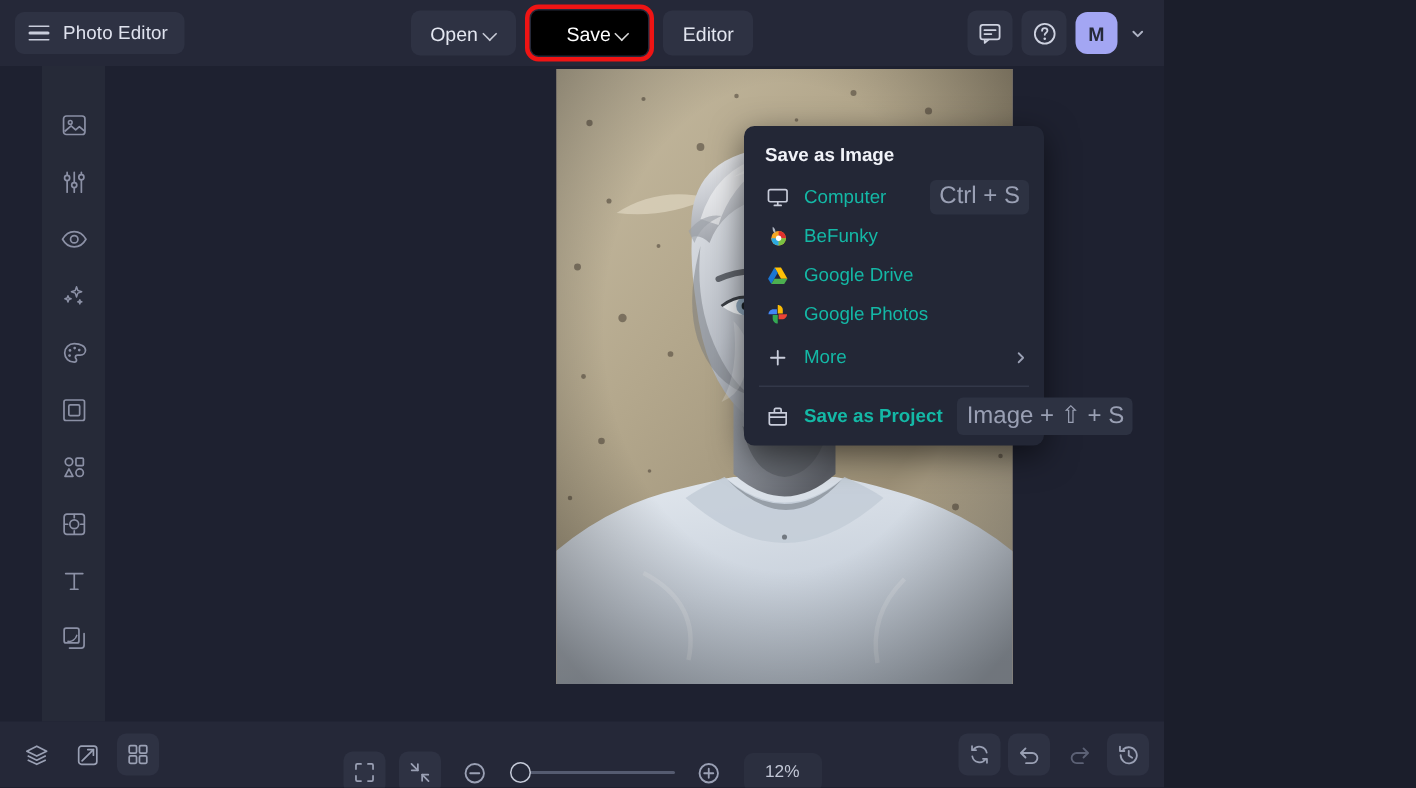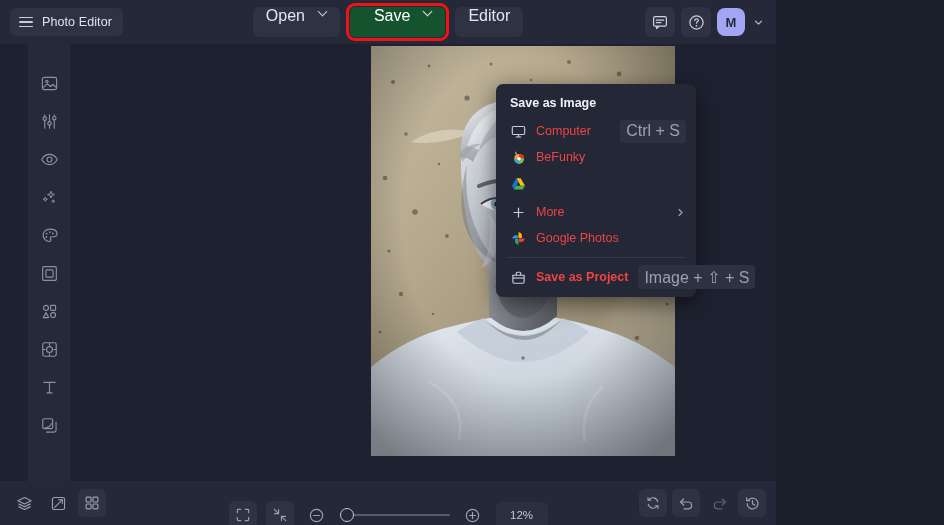--- a/index.html
+++ b/index.html
@@ -41,27 +41,27 @@
     position: absolute; left: 0; right: 0;
     display: flex; justify-content: center; align-items: center; gap: 10px;
     pointer-events: none;
   }
   .center-group > * { pointer-events: auto; }
   .tbtn {
     height: 30px;
     background: #2e3243;
     border: none; border-radius: 6px;
     color: #e3e6f0;
-    font-family: inherit; font-size: 16px;
+    font-family: inherit; font-size: 13px;
     padding: 0 13px;
-    display: flex; align-items: flex-start; gap: 13px;
+    display: flex; align-items: center; gap: 3px;
     cursor: pointer;
   }
   .tbtn.save {
-    background: #14532d;
+    background: #000000;
     color: #ffffff;
     outline: 3px solid #ef1414;
     outline-offset: 1px;
     border-radius: 5px;
     padding-left: 24px;
   }
   .chev { width: 9px; height: 9px; flex: 0 0 9px; position: relative; opacity: .85; }
   .chev::before {
     content: ""; position: absolute; left: 1px; top: 1px;
     width: 6px; height: 6px;
@@ -166,21 +166,21 @@
   .menu-title {
     font-size: 12.5px; font-weight: 700; color: #f0f2f8;
     padding: 6px 14px 8px 14px;
   }
   .menu-item {
     display: flex; align-items: center;
     height: 26px; padding: 0 10px 0 14px;
     gap: 10px; cursor: pointer;
   }
   .mi-icon { width: 16px; height: 16px; flex: 0 0 16px; display: flex; align-items: center; justify-content: center; color: #c9cddb; }
-  .mi-label { font-size: 12.5px; color: #ef4444; flex: 1; white-space: nowrap; }
+  .mi-label { font-size: 12.5px; color: #14b8a6; flex: 1; white-space: nowrap; }
   .mi-label.bold { font-weight: 700; flex: 0 0 auto; }
   .mi-kbd {
     font-size: 16px; color: #9aa0b4;
     background: #2d3242; border-radius: 4px;
     padding: 2.5px 6px; white-space: nowrap;
   }
   .mi-arrow { color: #9aa0b4; display: flex; align-items: center; }
   .menu-sep { height: 1px; background: #333849; margin: 6px 10px 6px 10px; }
   .menu-item.spaced { margin-top: 3px; }
 </style>
@@ -470,48 +470,49 @@
       </div>
 
       <div class="menu-item">
         <span class="mi-icon">
           <svg width="15" height="15" viewBox="0 0 16 16">
             <path d="M5.7 2.4h4.6l4.6 8h-4.6Z" fill="#ffc107"></path>
             <path d="M5.7 2.4 1.1 10.4l2.3 3.9 4.6-8Z" fill="#1976d2"></path>
             <path d="M3.4 14.3h9.2l2.3-3.9H5.7Z" fill="#4caf50"></path>
           </svg>
         </span>
-      </div>
-
-      <div class="menu-item spaced">
-        <span class="mi-icon">
-          <svg width="15" height="15" viewBox="0 0 16 16" fill="none">
-            <path d="M8 3.2v9.6M3.2 8h9.6" stroke="currentColor" stroke-width="1.3" stroke-linecap="round"></path>
-          </svg>
-        </span>
-        <span class="mi-label">More</span>
-        <span class="mi-arrow">
-          <svg width="11" height="11" viewBox="0 0 11 11" fill="none">
-            <path d="M4.1 2.5 L7.1 5.5 L4.1 8.5" stroke="currentColor" stroke-width="1.2" stroke-linecap="round" stroke-linejoin="round"></path>
-          </svg>
-        </span>
+        <span class="mi-label">Google Drive</span>
       </div>
 
       <div class="menu-item">
         <span class="mi-icon">
           <svg width="15" height="15" viewBox="0 0 16 16">
             <path d="M8 1.4c2 0 3.6 1.6 3.6 3.6V7.4H8Z" fill="#fbbc04"></path>
             <path d="M14.6 8c0 2-1.6 3.6-3.6 3.6H8.6V8Z" fill="#ea4335"></path>
             <path d="M8 14.6c-2 0-3.6-1.6-3.6-3.6V8.6H8Z" fill="#34a853"></path>
             <path d="M1.4 8c0-2 1.6-3.6 3.6-3.6h2.4V8Z" fill="#4285f4"></path>
           </svg>
         </span>
         <span class="mi-label">Google Photos</span>
       </div>
 
+      <div class="menu-item spaced">
+        <span class="mi-icon">
+          <svg width="15" height="15" viewBox="0 0 16 16" fill="none">
+            <path d="M8 3.2v9.6M3.2 8h9.6" stroke="currentColor" stroke-width="1.3" stroke-linecap="round"></path>
+          </svg>
+        </span>
+        <span class="mi-label">More</span>
+        <span class="mi-arrow">
+          <svg width="11" height="11" viewBox="0 0 11 11" fill="none">
+            <path d="M4.1 2.5 L7.1 5.5 L4.1 8.5" stroke="currentColor" stroke-width="1.2" stroke-linecap="round" stroke-linejoin="round"></path>
+          </svg>
+        </span>
+      </div>
+
       <div class="menu-sep"></div>
 
       <div class="menu-item">
         <span class="mi-icon">
           <svg width="15" height="15" viewBox="0 0 16 16" fill="none">
             <path d="M2 5.6h12v7.2a1.3 1.3 0 0 1-1.3 1.3H3.3A1.3 1.3 0 0 1 2 12.8Z" stroke="currentColor" stroke-width="1.2"></path>
             <path d="M5.6 5.6V3.4a1 1 0 0 1 1-1h2.8a1 1 0 0 1 1 1v2.2" stroke="currentColor" stroke-width="1.2"></path>
             <path d="M2 8.6h12" stroke="currentColor" stroke-width="1.2"></path>
           </svg>
         </span>

